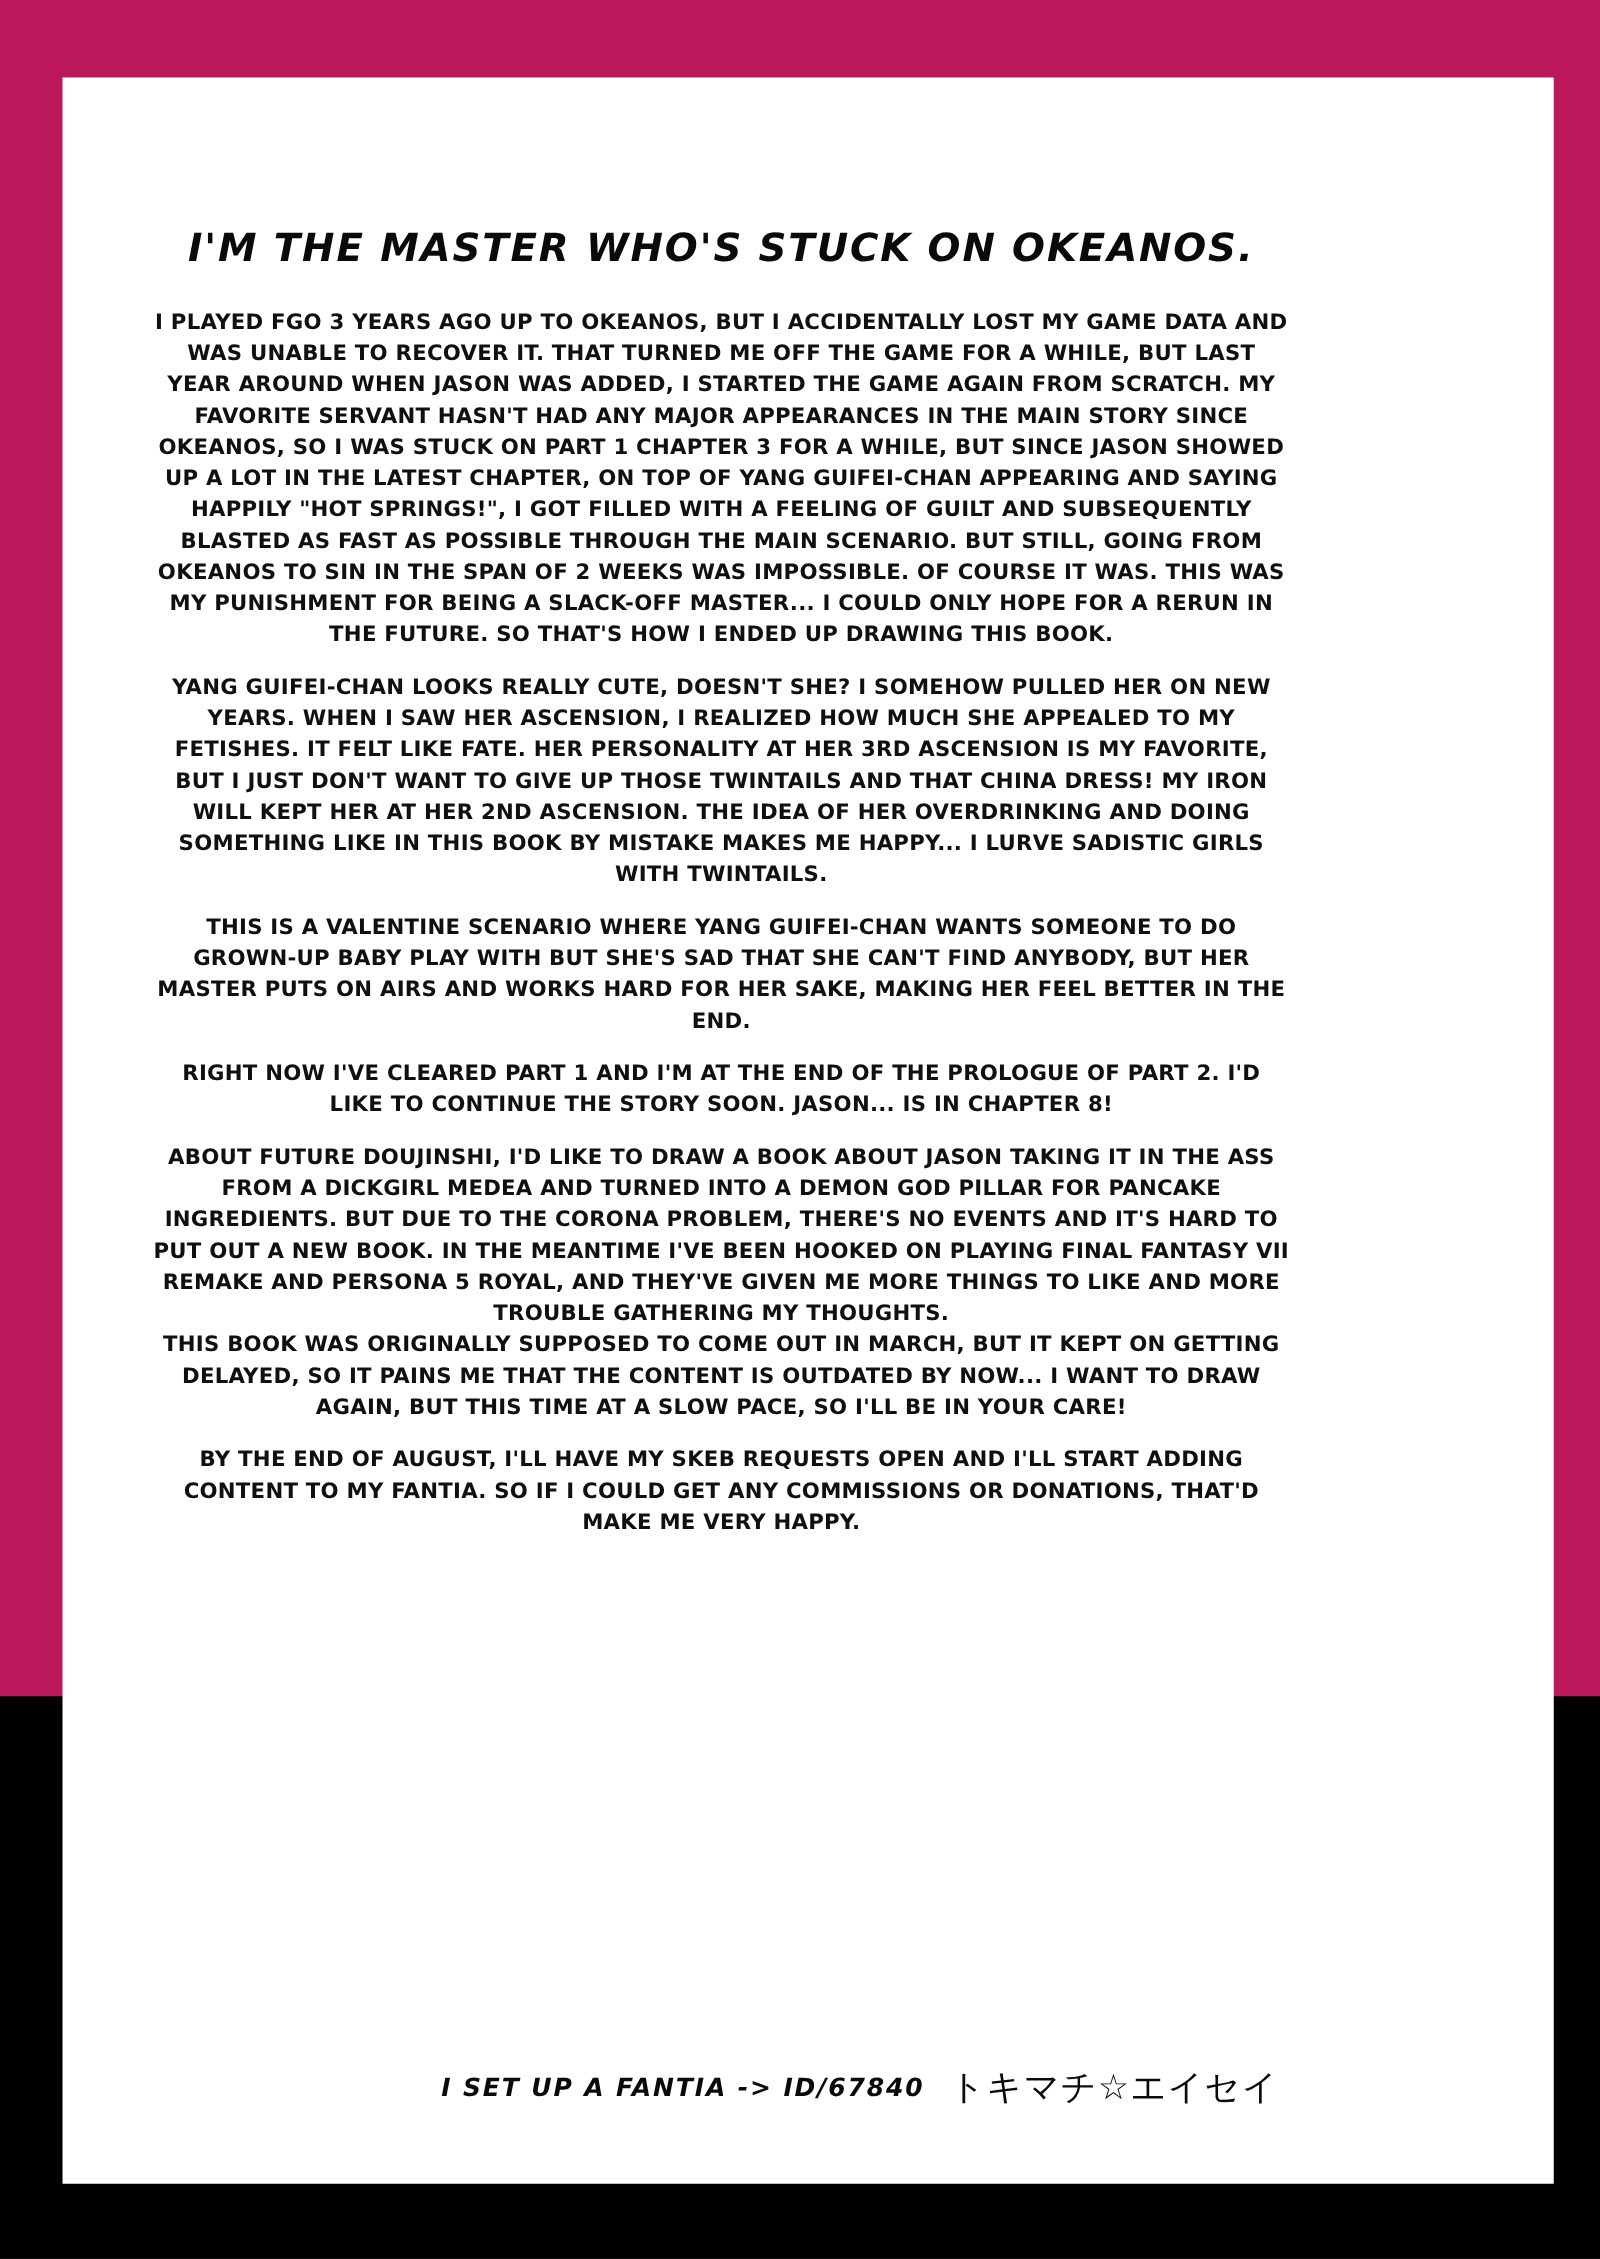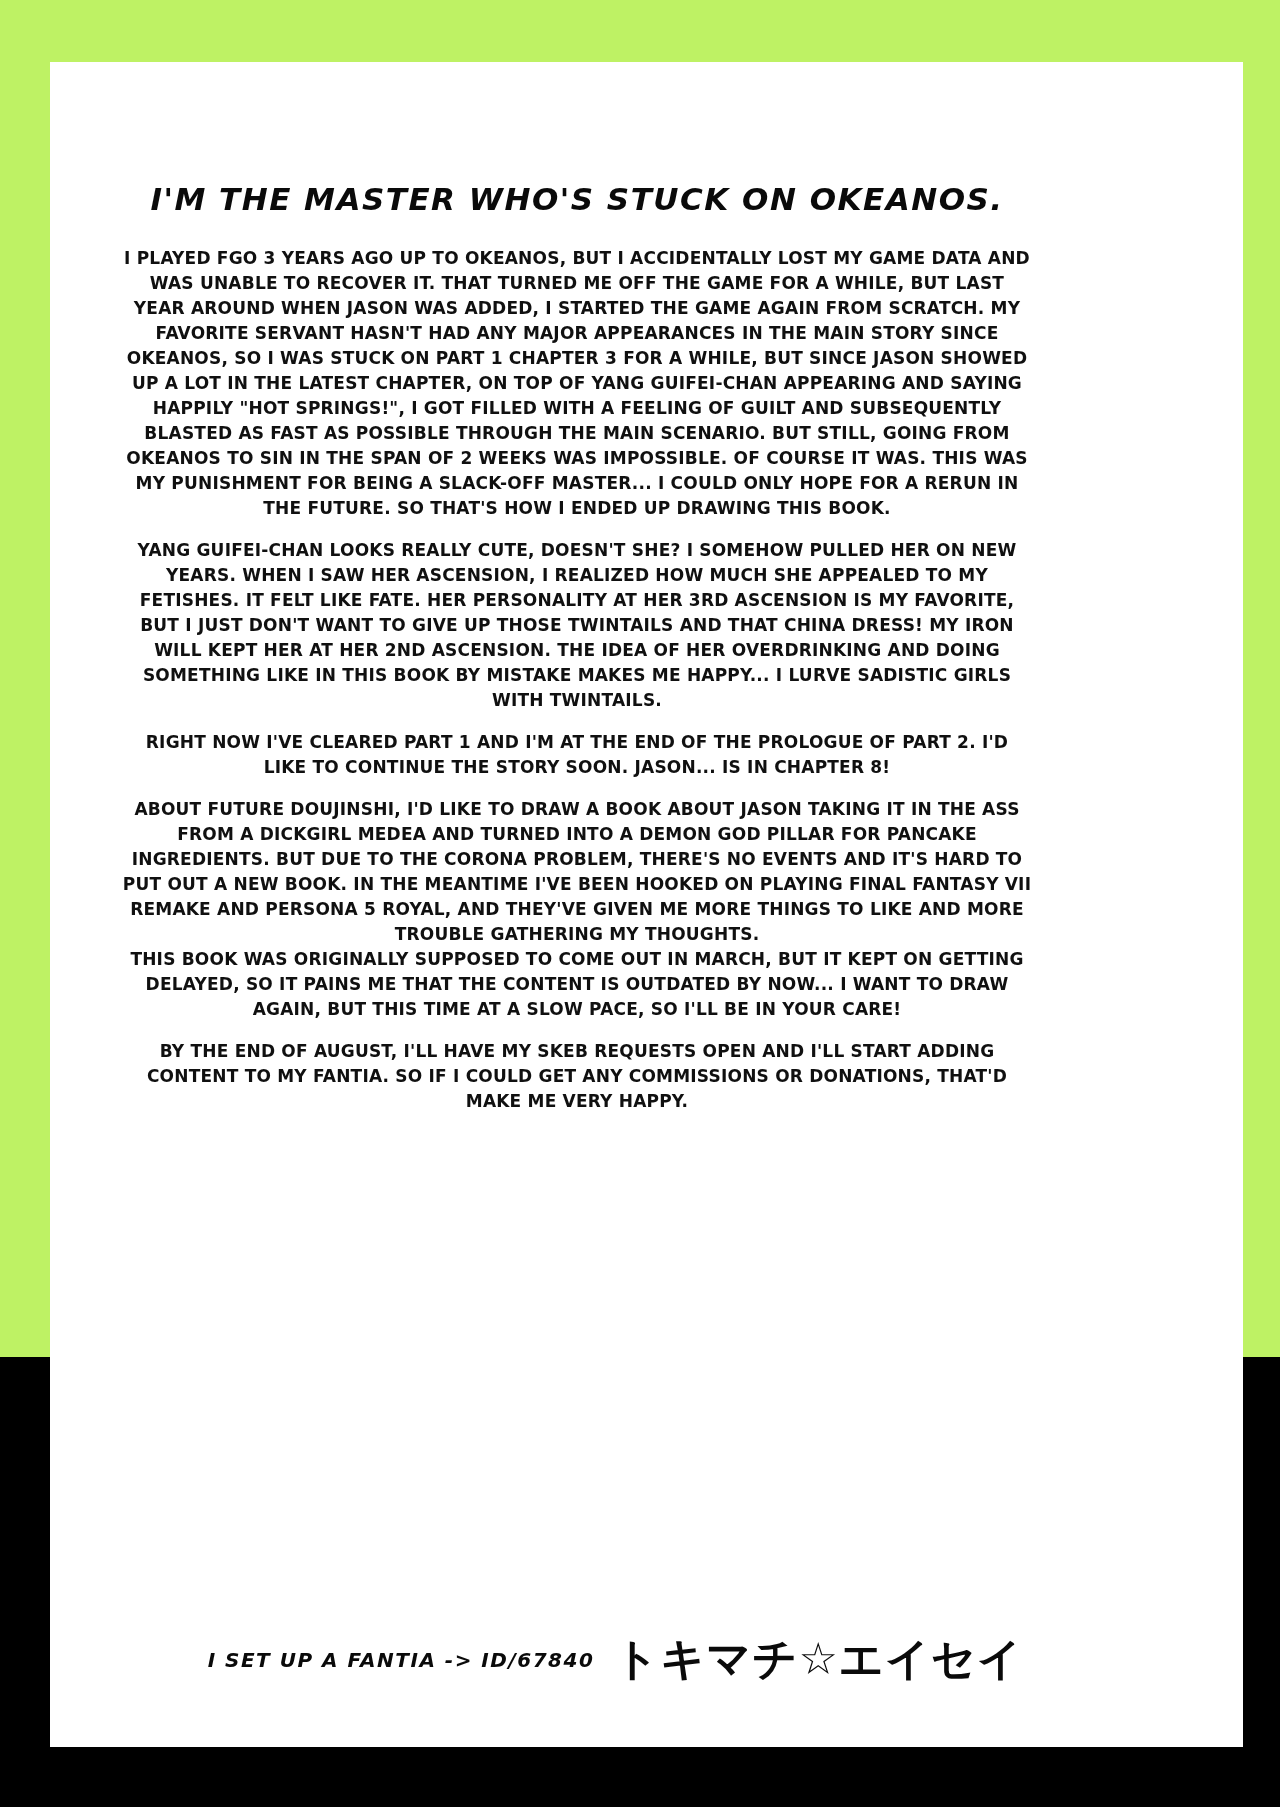--- a/index.html
+++ b/index.html
@@ -8,21 +8,21 @@
     background: #000000;
     width: 1280px;
     height: 1807px;
     overflow: hidden;
     font-family: "DejaVu Sans", sans-serif;
   }
   .frame {
     position: relative;
     width: 1280px;
     height: 1357px;
-    background: #bef264;
+    background: #be185d;
   }
   .page {
     position: absolute;
     left: 50px;
     top: 62px;
     width: 1193px;
     height: 1685px;
     background: #ffffff;
   }
   .content {
@@ -60,37 +60,38 @@
     color: #0a0a0a;
     margin-left: 16px;
   }
   .fantia-note {
     font-size: 20px;
     font-weight: bold;
     font-style: italic;
     letter-spacing: 1.5px;
   }
   .artist-name {
-    font-size: 44px;
-    font-weight: bold;
+    font-size: 28px;
+    font-weight: normal;
     letter-spacing: 1px;
   }
 </style>
 </head>
 <body>
 
 <div class="frame">
   <div class="page">
     <div class="content">
       <h1 class="title"><span>I'M THE MASTER WHO'S STUCK ON OKEANOS.</span></h1>
 
       <p>I PLAYED FGO 3 YEARS AGO UP TO OKEANOS, BUT I ACCIDENTALLY LOST MY GAME DATA AND WAS UNABLE TO RECOVER IT. THAT TURNED ME OFF THE GAME FOR A WHILE, BUT LAST YEAR AROUND WHEN JASON WAS ADDED, I STARTED THE GAME AGAIN FROM SCRATCH. MY FAVORITE SERVANT HASN'T HAD ANY MAJOR APPEARANCES IN THE MAIN STORY SINCE OKEANOS, SO I WAS STUCK ON PART 1 CHAPTER 3 FOR A WHILE, BUT SINCE JASON SHOWED UP A LOT IN THE LATEST CHAPTER, ON TOP OF YANG GUIFEI-CHAN APPEARING AND SAYING HAPPILY "HOT SPRINGS!", I GOT FILLED WITH A FEELING OF GUILT AND SUBSEQUENTLY BLASTED AS FAST AS POSSIBLE THROUGH THE MAIN SCENARIO. BUT STILL, GOING FROM OKEANOS TO SIN IN THE SPAN OF 2 WEEKS WAS IMPOSSIBLE. OF COURSE IT WAS. THIS WAS MY PUNISHMENT FOR BEING A SLACK-OFF MASTER... I COULD ONLY HOPE FOR A RERUN IN THE FUTURE. SO THAT'S HOW I ENDED UP DRAWING THIS BOOK.</p>
 
       <p>YANG GUIFEI-CHAN LOOKS REALLY CUTE, DOESN'T SHE? I SOMEHOW PULLED HER ON NEW YEARS. WHEN I SAW HER ASCENSION, I REALIZED HOW MUCH SHE APPEALED TO MY FETISHES. IT FELT LIKE FATE. HER PERSONALITY AT HER 3RD ASCENSION IS MY FAVORITE, BUT I JUST DON'T WANT TO GIVE UP THOSE TWINTAILS AND THAT CHINA DRESS! MY IRON WILL KEPT HER AT HER 2ND ASCENSION. THE IDEA OF HER OVERDRINKING AND DOING SOMETHING LIKE IN THIS BOOK BY MISTAKE MAKES ME HAPPY... I LURVE SADISTIC GIRLS WITH TWINTAILS.</p>
 
+      <p>THIS IS A VALENTINE SCENARIO WHERE YANG GUIFEI-CHAN WANTS SOMEONE TO DO GROWN-UP BABY PLAY WITH BUT SHE'S SAD THAT SHE CAN'T FIND ANYBODY, BUT HER MASTER PUTS ON AIRS AND WORKS HARD FOR HER SAKE, MAKING HER FEEL BETTER IN THE END.</p>
 
 
       <p>RIGHT NOW I'VE CLEARED PART 1 AND I'M AT THE END OF THE PROLOGUE OF PART 2. I'D LIKE TO CONTINUE THE STORY SOON. JASON... IS IN CHAPTER 8!</p>
 
       <p>ABOUT FUTURE DOUJINSHI, I'D LIKE TO DRAW A BOOK ABOUT JASON TAKING IT IN THE ASS FROM A DICKGIRL MEDEA AND TURNED INTO A DEMON GOD PILLAR FOR PANCAKE INGREDIENTS. BUT DUE TO THE CORONA PROBLEM, THERE'S NO EVENTS AND IT'S HARD TO PUT OUT A NEW BOOK. IN THE MEANTIME I'VE BEEN HOOKED ON PLAYING FINAL FANTASY VII REMAKE AND PERSONA 5 ROYAL, AND THEY'VE GIVEN ME MORE THINGS TO LIKE AND MORE TROUBLE GATHERING MY THOUGHTS.
 THIS BOOK WAS ORIGINALLY SUPPOSED TO COME OUT IN MARCH, BUT IT KEPT ON GETTING DELAYED, SO IT PAINS ME THAT THE CONTENT IS OUTDATED BY NOW... I WANT TO DRAW AGAIN, BUT THIS TIME AT A SLOW PACE, SO I'LL BE IN YOUR CARE!</p>
 
       <p>BY THE END OF AUGUST, I'LL HAVE MY SKEB REQUESTS OPEN AND I'LL START ADDING CONTENT TO MY FANTIA. SO IF I COULD GET ANY COMMISSIONS OR DONATIONS, THAT'D MAKE ME VERY HAPPY.</p>
 
     </div>

